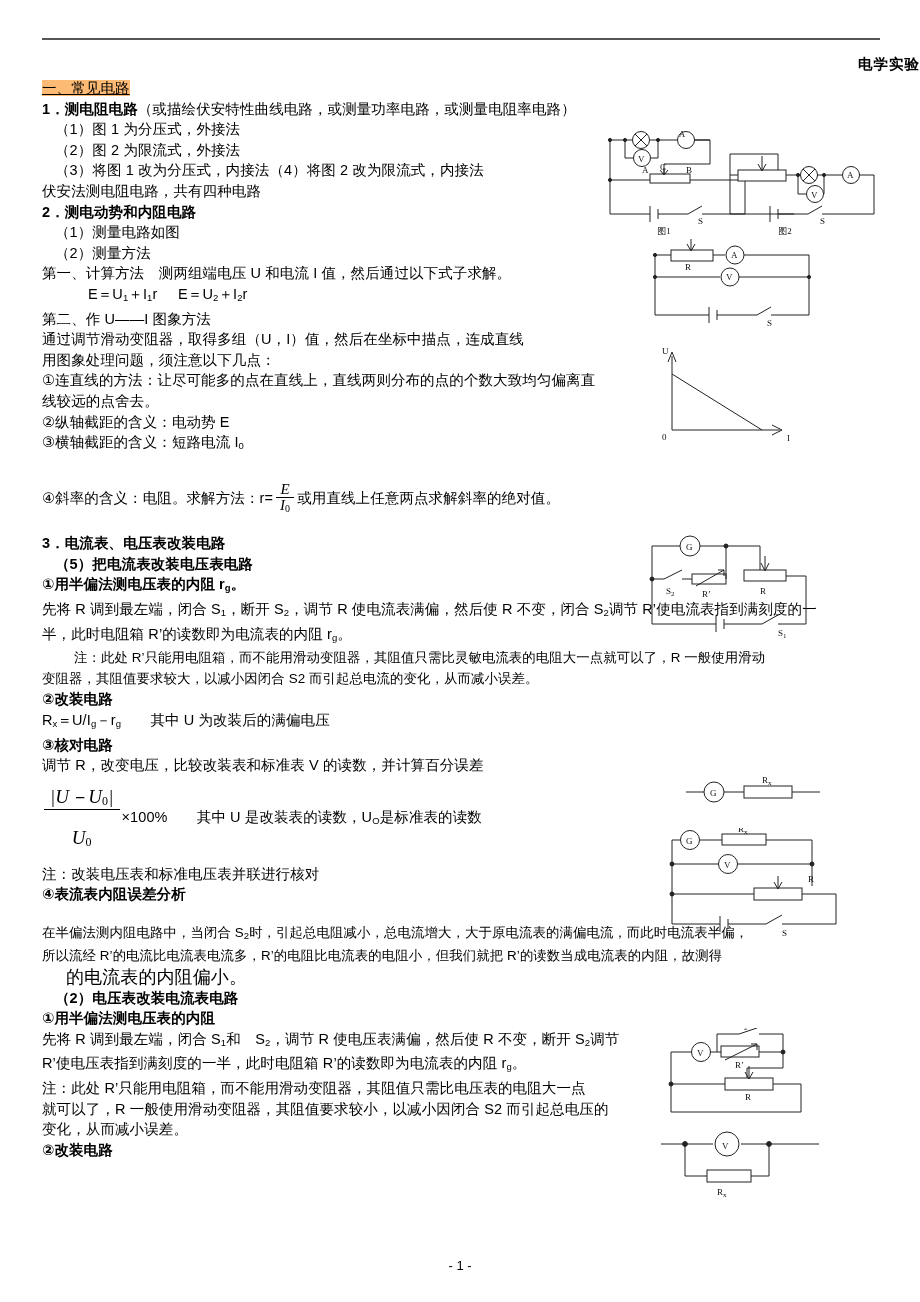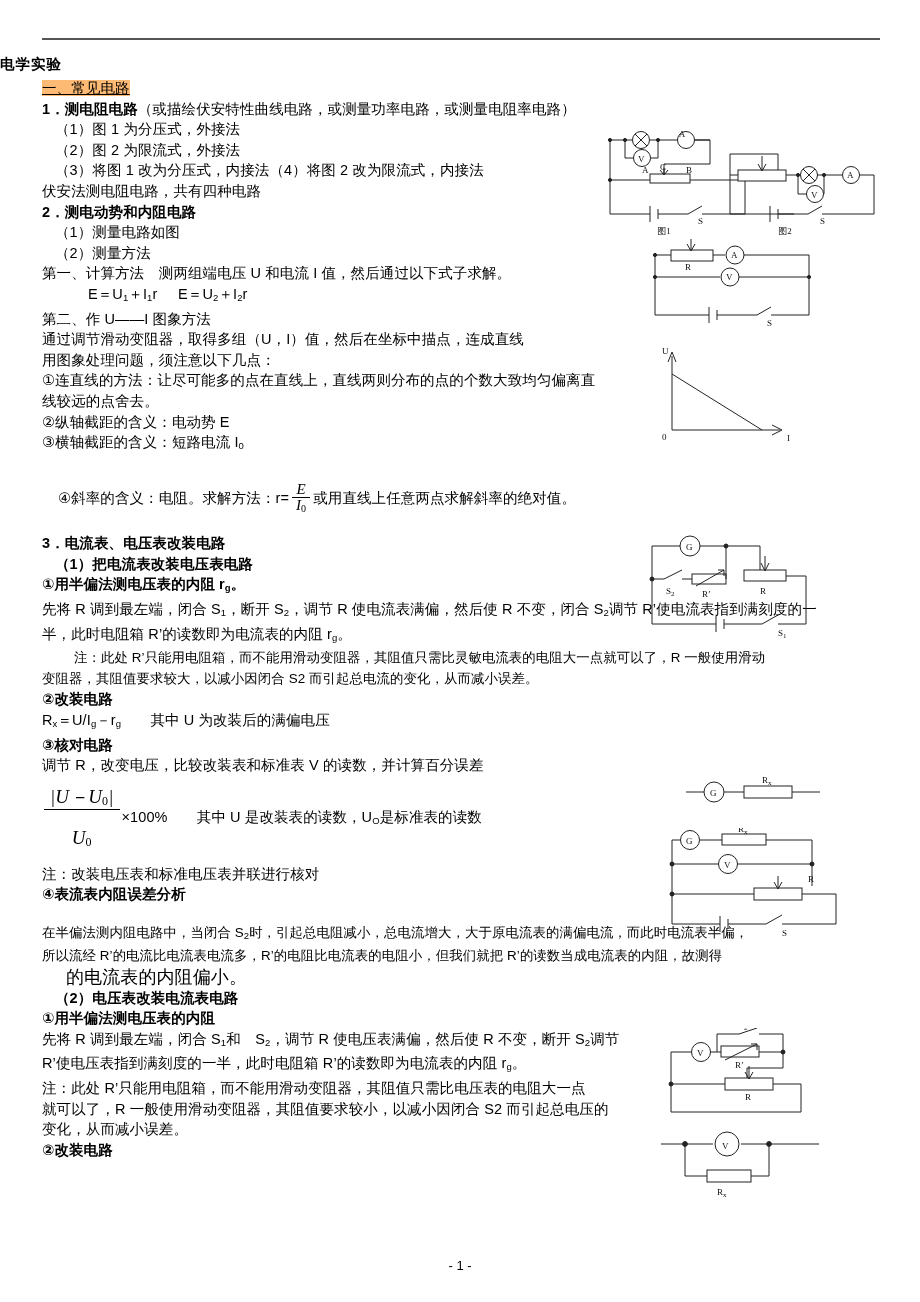--- a/index.html
+++ b/index.html
@@ -5,21 +5,21 @@
   html,body{margin:0;padding:0;background:#fff;}
   body{
     width:920px;height:1302px;position:relative;
     font-family:"Liberation Sans","DejaVu Sans",sans-serif;
     color:#000;
     -webkit-font-smoothing:none;
   }
   .page{position:relative;width:920px;height:1302px;overflow:hidden;}
   .hrule{position:absolute;left:42px;top:38px;width:838px;height:2px;background:#555;}
   .title{
-    position:absolute;left:0;top:55px;width:920px;text-align:left;
+    position:absolute;left:0;top:55px;width:920px;text-align:right;
     font-weight:bold;font-size:14.5px;letter-spacing:1px;
   }
   .col-text{
     position:absolute;left:42px;top:78px;width:838px;
   }
   .ln{
     font-size:14.5px;line-height:20.6px;white-space:nowrap;
     letter-spacing:0.1px;
   }
   .b{font-weight:bold;}
@@ -80,26 +80,26 @@
     <div class="ln">第二、作 U——I 图象方法</div>
     <div class="ln">通过调节滑动变阻器，取得多组（U，I）值，然后在坐标中描点，连成直线</div>
     <div class="ln">用图象处理问题，须注意以下几点：</div>
     <div class="ln">①连直线的方法：让尽可能多的点在直线上，直线两则分布的点的个数大致均匀偏离直</div>
     <div class="ln">线较远的点舍去。</div>
     <div class="ln">②纵轴截距的含义：电动势 E</div>
     <div class="ln"><span>③横轴截距的含义：短路电流 I</span><sub>0</sub></div>
 
     <div class="ln" style="height:26px;">&nbsp;</div>
 
-    <div class="ln" style="line-height:30px;margin-left:16px;"><span>④斜率的含义：电阻。求解方法：r=</span><span class="frac"><span class="num">E</span><span class="den"><span>I</span><sub>0</sub></span></span><span>或用直线上任意两点求解斜率的绝对值。</span></div>
+    <div class="ln" style="line-height:30px;"><span>④斜率的含义：电阻。求解方法：r=</span><span class="frac"><span class="num">E</span><span class="den"><span>I</span><sub>0</sub></span></span><span>或用直线上任意两点求解斜率的绝对值。</span></div>
 
     <div class="ln" style="height:18px;">&nbsp;</div>
 
     <div class="ln b">3．电流表、电压表改装电路</div>
-    <div class="ln b ind1">（1）把电流表改装电压表电路</div>
+    <div class="ln b ind1">（5）把电流表改装电压表电路</div>
     <div class="ln b"><span>①用半偏法测电压表的内阻 r</span><sub>g</sub><span>。</span></div>
 
     <div class="ln"><span>先将 R 调到最左端，闭合 S</span><sub>1</sub><span>，断开 S</span><sub>2</sub><span>，调节 R 使电流表满偏，然后使 R 不变，闭合 S</span><sub>2</sub><span>调节 R’使电流表指到满刻度的一</span></div>
 
     <div class="ln"><span>半，此时电阻箱 R’的读数即为电流表的内阻 r</span><sub>g</sub><span>。</span></div>
 
     <div class="ln" style="font-size:13.4px;margin-left:32px;">注：此处 R’只能用电阻箱，而不能用滑动变阻器，其阻值只需比灵敏电流表的电阻大一点就可以了，R 一般使用滑动</div>
     <div class="ln" style="font-size:13.4px;">变阻器，其阻值要求较大，以减小因闭合 S2 而引起总电流的变化，从而减小误差。</div>
 
     <div class="ln b">②改装电路</div>

